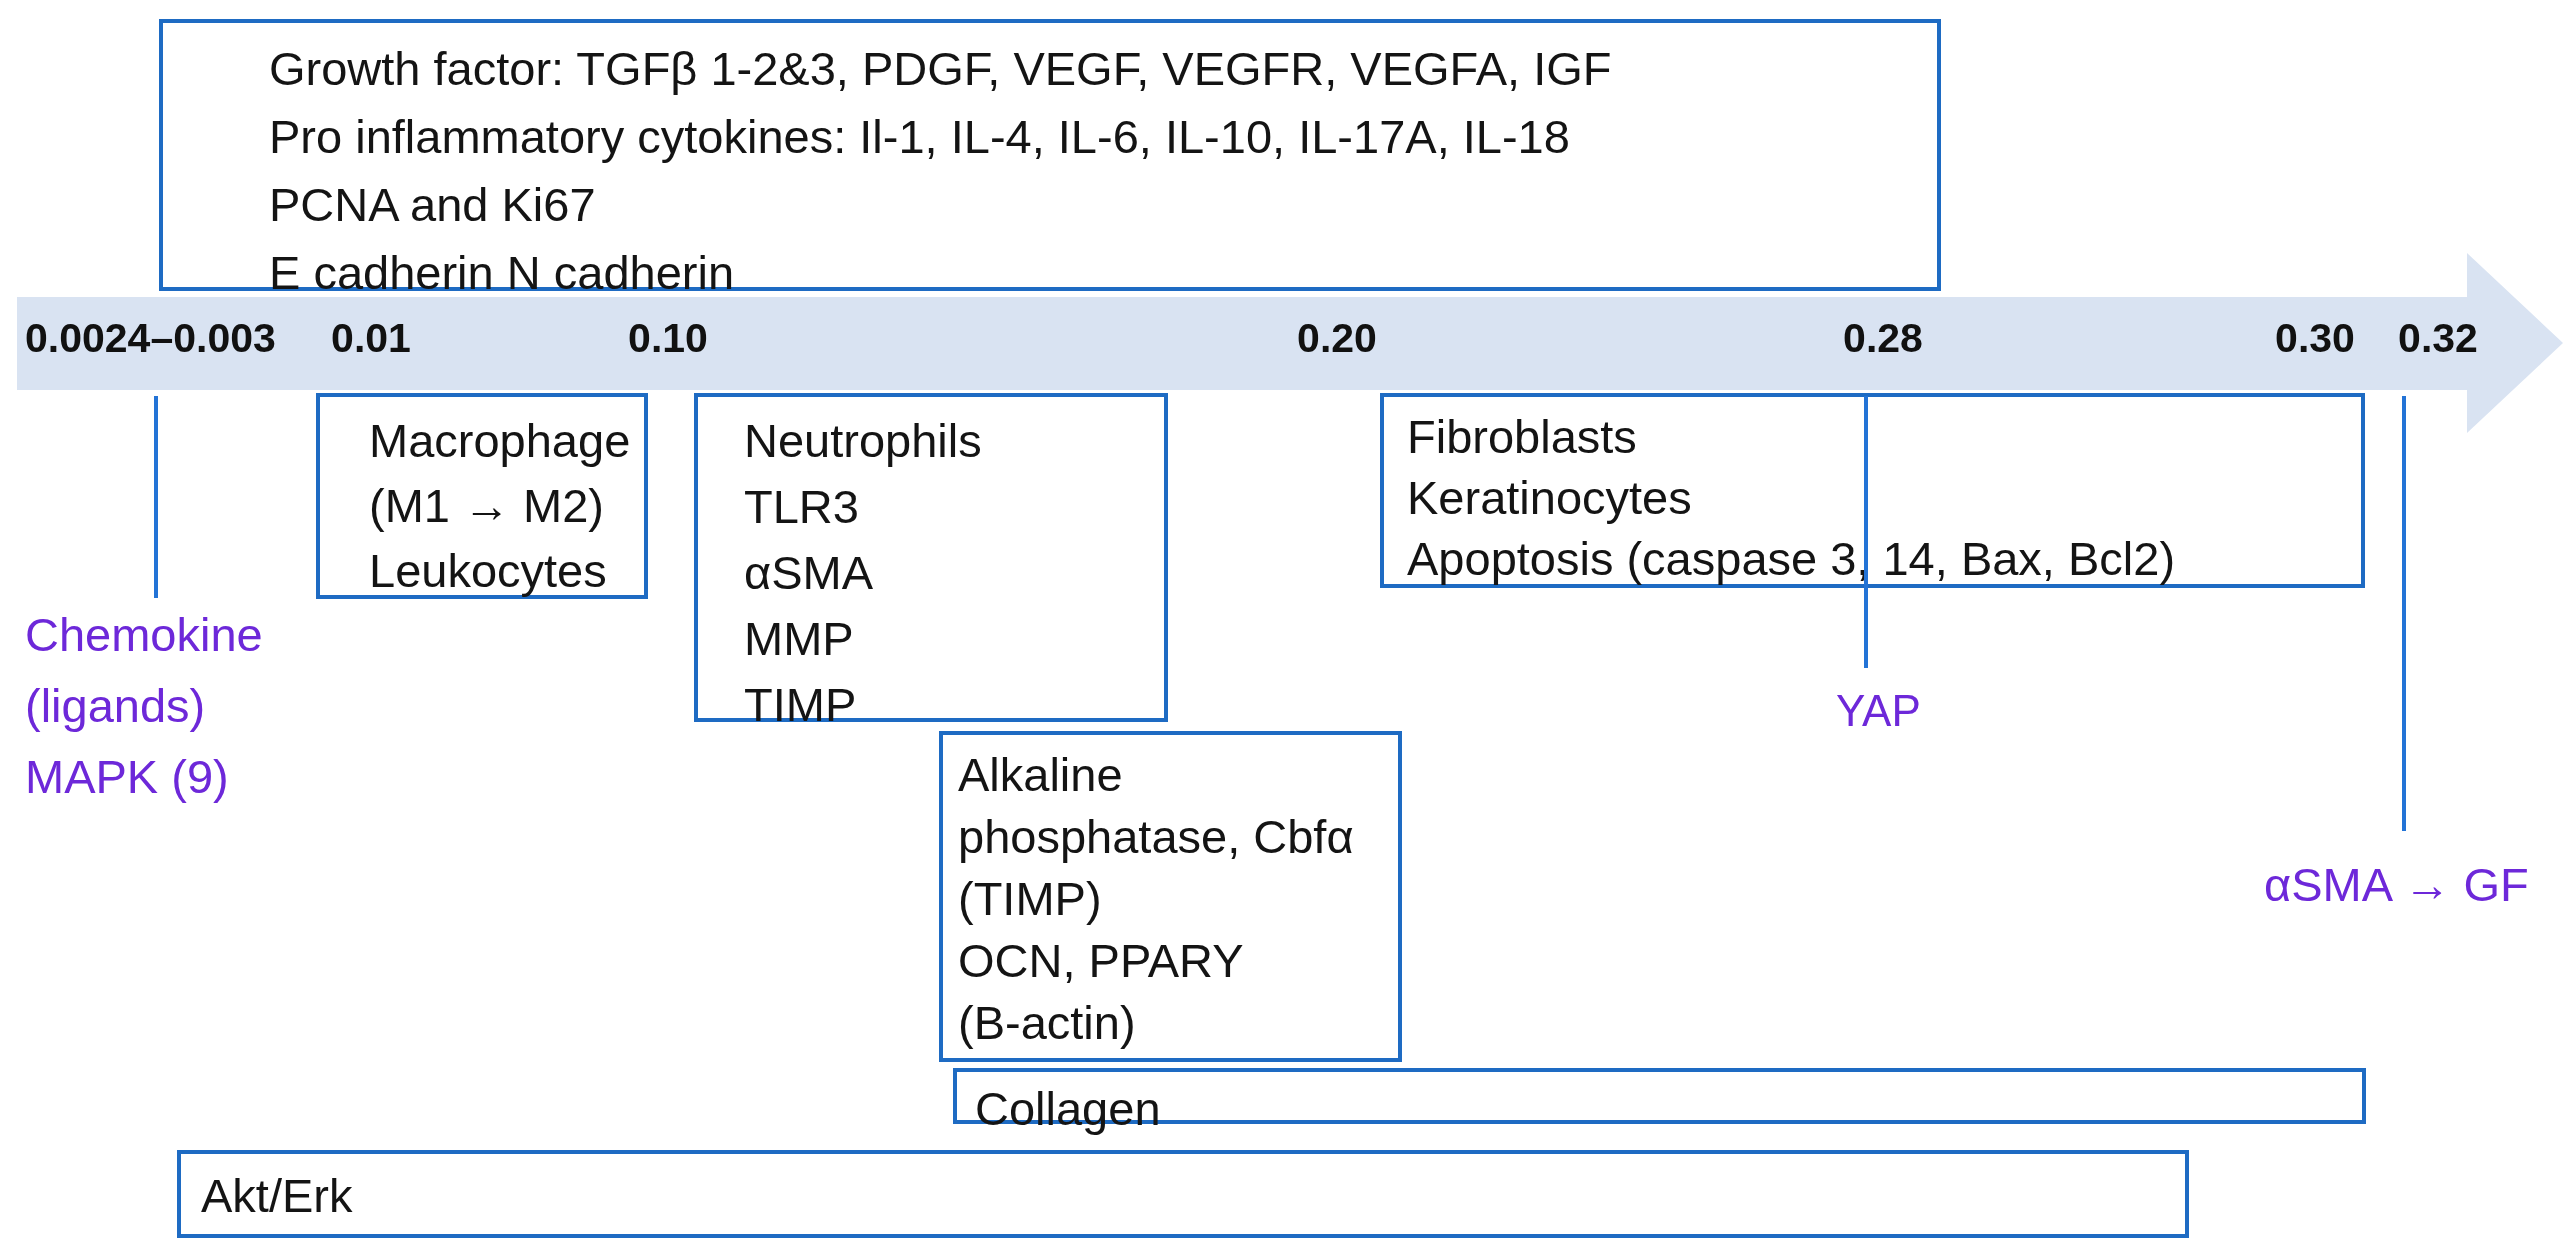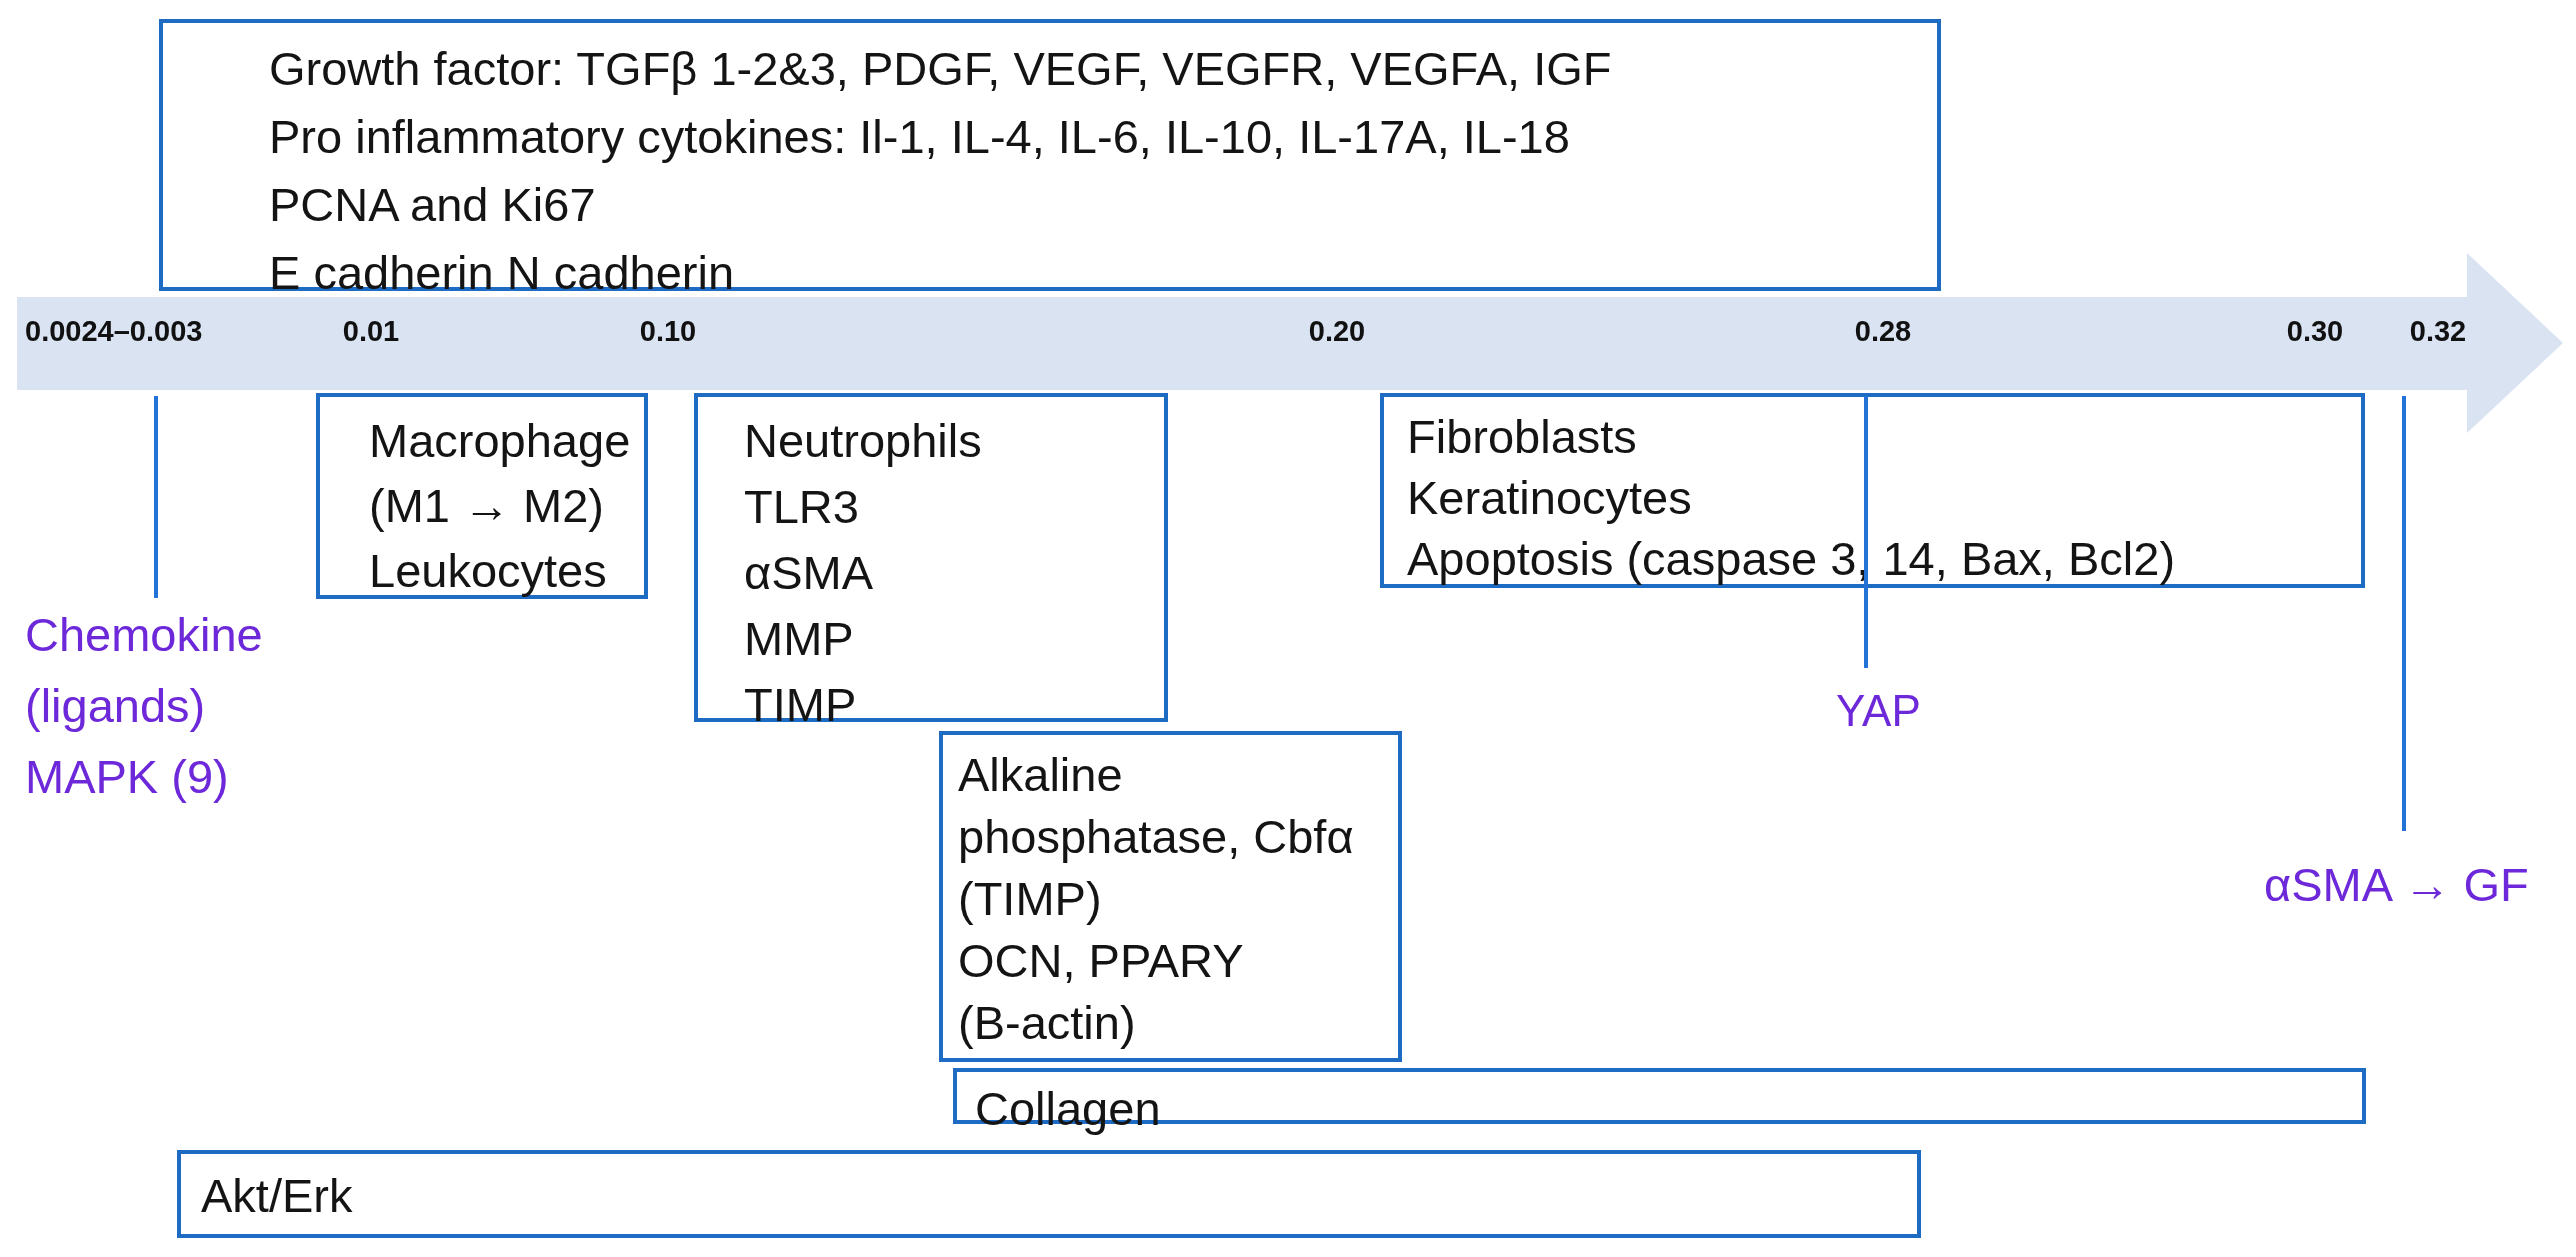--- a/index.html
+++ b/index.html
@@ -31,21 +31,21 @@
     position: absolute;
     left: 2467px; top: 253px;
     width: 0; height: 0;
     border-top: 90px solid transparent;
     border-bottom: 90px solid transparent;
     border-left: 96px solid #d9e3f2;
   }
   .axis-num {
     position: absolute;
     top: 315px;
-    font-size: 29px;
+    font-size: 41px;
     font-weight: bold;
     color: #111111;
     white-space: nowrap;
   }
   .centered { transform: translateX(-50%); }
   .tickline {
     position: absolute;
     width: 3.8px;
     background: #2373d6;
   }
@@ -105,21 +105,21 @@
     <span class="line">phosphatase, Cbfα</span>
     <span class="line">(TIMP)</span>
     <span class="line">OCN, PPARY</span>
     <span class="line">(B-actin)</span>
   </div>
 
   <div class="box" style="left:953px; top:1068px; width:1413px; height:56px; padding:6px 0 0 18px; line-height:61px;">
     <span class="line">Collagen</span>
   </div>
 
-  <div class="box" style="left:177px; top:1150px; width:1744px; height:88px; padding:10.6px 0 0 20px; line-height:61px;">
+  <div class="box" style="left:177px; top:1150px; width:2012px; height:88px; padding:10.6px 0 0 20px; line-height:61px;">
     <span class="line">Akt/Erk</span>
   </div>
 
   <div class="tickline" style="left:154px; top:396px; height:202px;"></div>
   <div class="tickline" style="left:1864px; top:396px; height:272px;"></div>
   <div class="tickline" style="left:2402px; top:396px; height:435px;"></div>
 
   <div class="freelabel" style="left:25px; top:599px; line-height:71px;">
     <span class="line">Chemokine</span>
     <span class="line">(ligands)</span>

